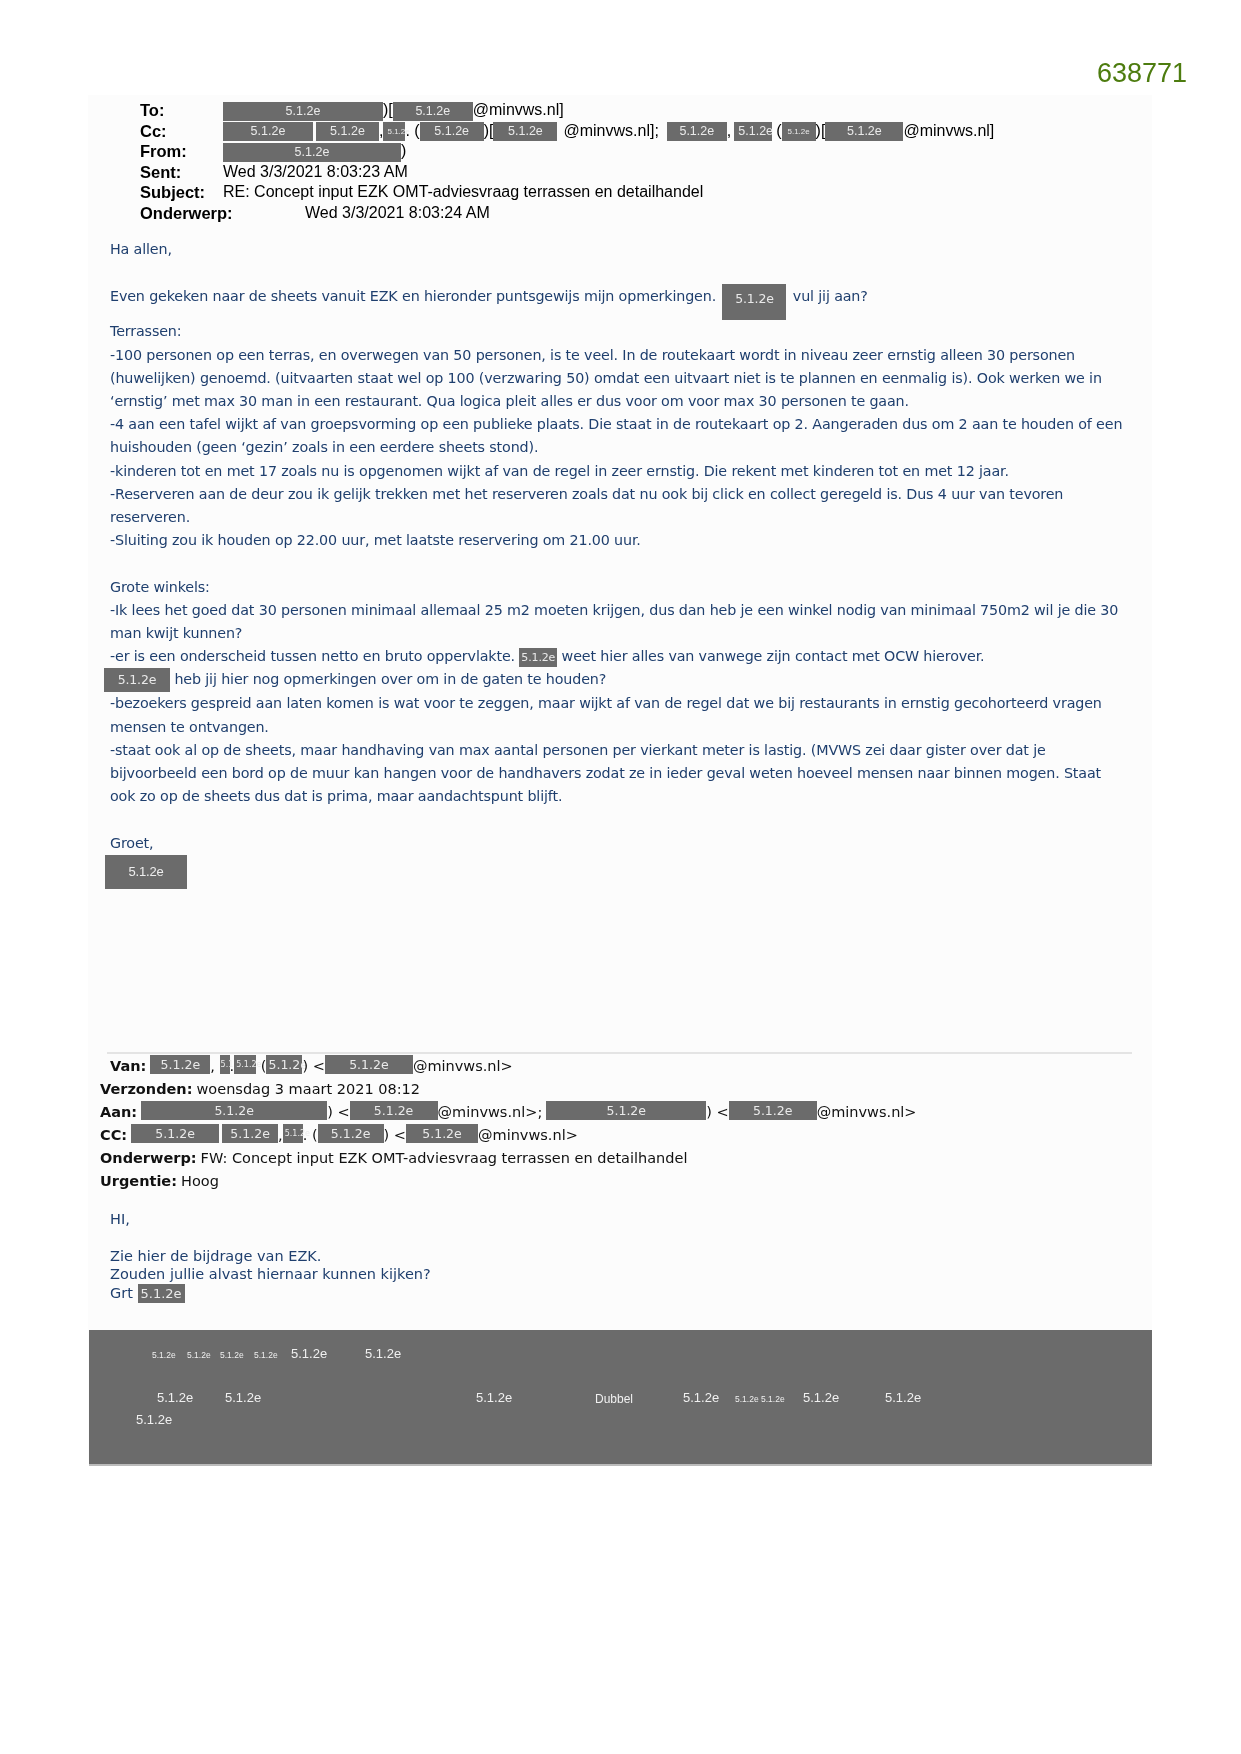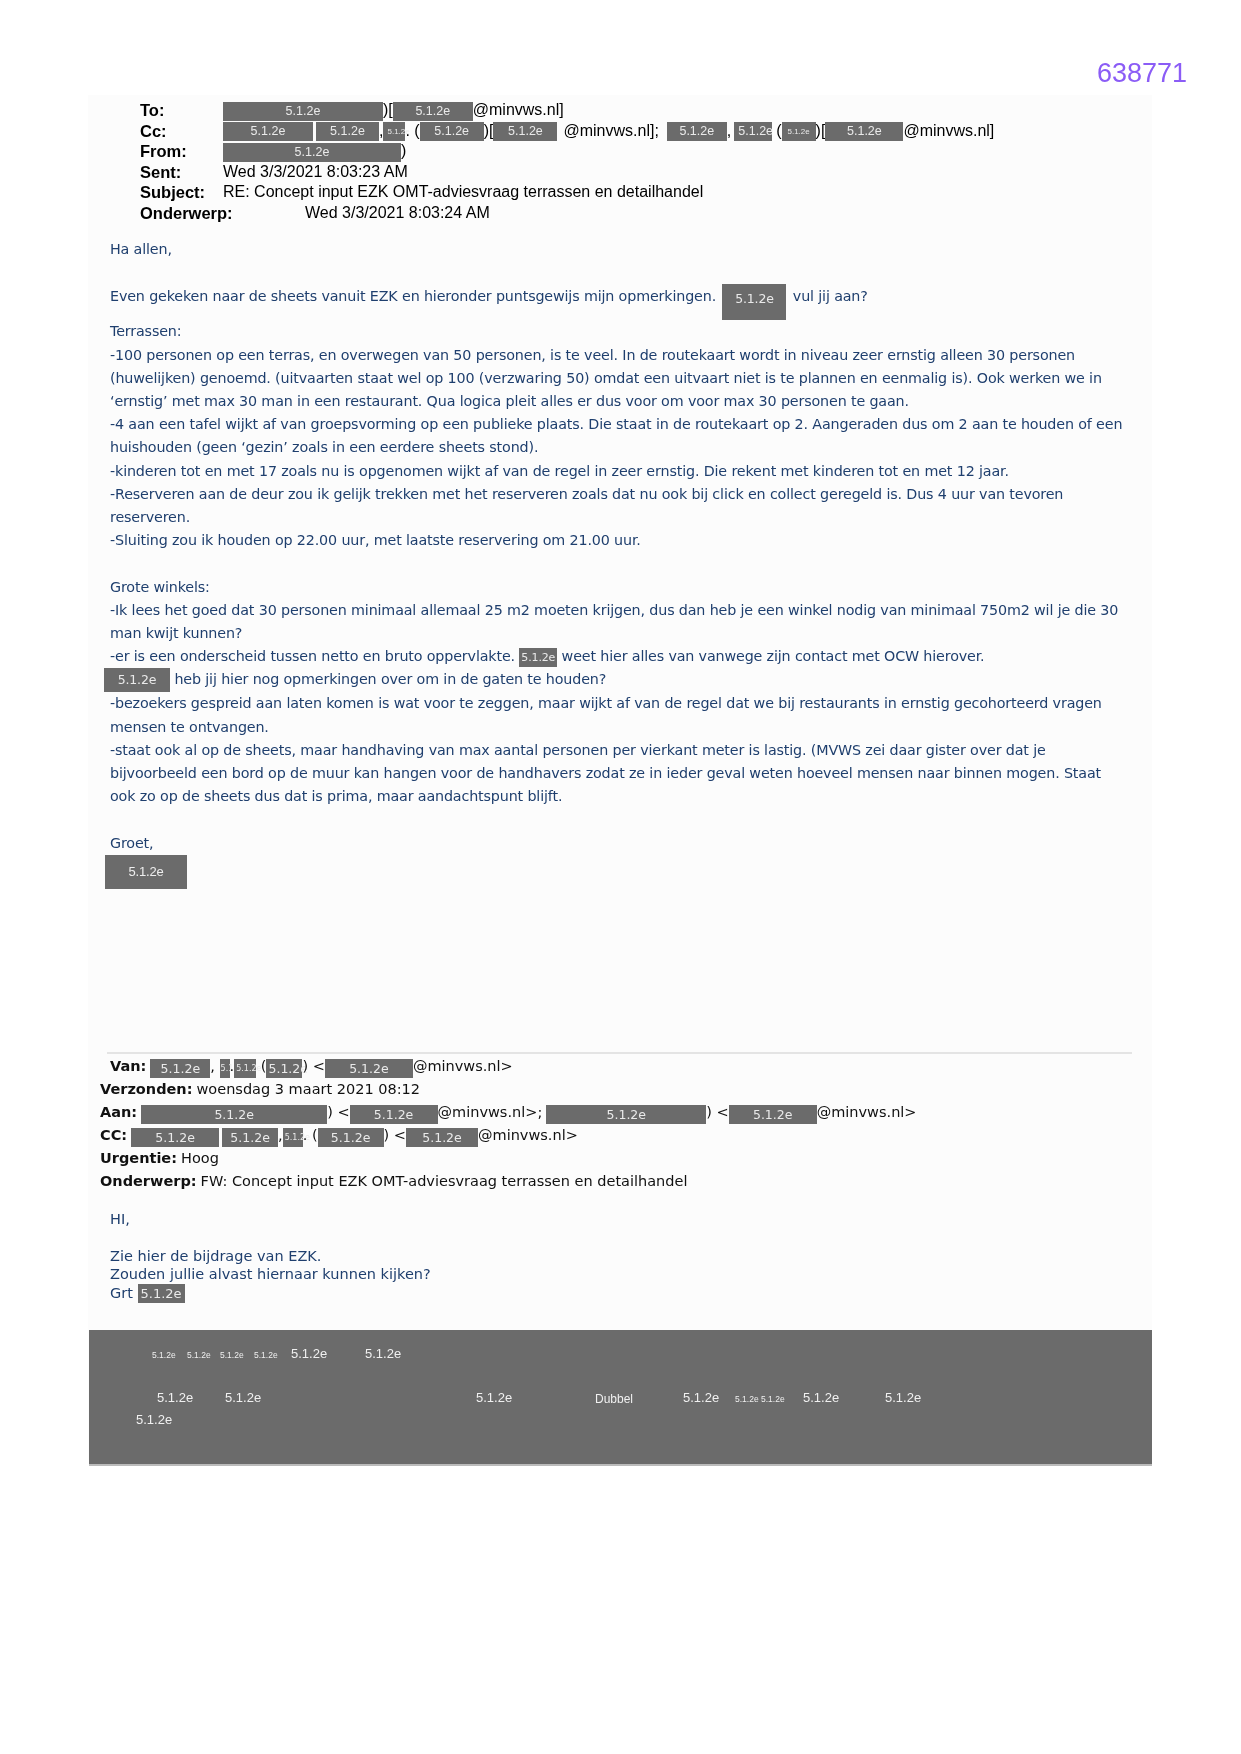--- a/index.html
+++ b/index.html
@@ -1,30 +1,30 @@
 <!DOCTYPE html>
 <html><head>
   <meta charset="utf-8">
   <style>
     html, body { margin: 0; padding: 0; background: #ffffff; }
     body { width: 1241px; height: 1754px; position: relative; overflow: hidden; font-family: "Liberation Sans", sans-serif; color: #000; }
-    .doc-number { position: absolute; left: 1097px; top: 58px; font-size: 27px; font-family: "Liberation Sans", sans-serif; color: #8b5cf6; }
+    .doc-number { position: absolute; left: 1097px; top: 58px; font-size: 27px; font-family: "Liberation Sans", sans-serif; color: #4d7c0f; }
     .page-bg { position: absolute; left: 88px; top: 95px; width: 1064px; height: 1365px; background: #fcfcfc; }
     .hdr { position: absolute; left: 100px; top: 100px; font-size: 16px; line-height: 20.5px; }
     .hdr-row { display: flex; white-space: nowrap; align-items: flex-end; height: 20.5px; margin-left: 40px; }
     .hdr-label { font-weight: bold; width: 83px; font-size: 16.5px; }
     .red { display: inline-block; background: #6b6b6b; color: #eaeaea; font-size: 12.5px; line-height: 19px; text-align: center; padding: 0 4px; vertical-align: middle; }
     .red.sm { font-size: 8px; }
     .body-text { position: absolute; left: 110px; top: 238px; width: 1020px; font-family: "DejaVu Sans", sans-serif; font-size: 14.3px; line-height: 23.2px; color: #1f3f6e; letter-spacing: -0.15px; }
     .body-text p { margin: 0; }
     .blank { height: 23.2px; }
     .sig-box { display: inline-block; background: #6b6b6b; color: #eee; font-family: "Liberation Sans", sans-serif; font-size: 13px; width: 82px; height: 34px; line-height: 34px; text-align: center; margin-left: -5px; }
     .divider { position: absolute; left: 107px; top: 1052px; width: 1025px; height: 2px; background: #e4e4e4; }
     .fw-hdr { position: absolute; left: 100px; top: 1055px; font-family: "DejaVu Sans", sans-serif; font-size: 14.5px; line-height: 23px; color: #111; }
-    .fw-row { white-space: nowrap; height: 23px; display: flex; align-items: flex-end; }
+    .fw-row { white-space: nowrap; height: 23px; display: flex; align-items: flex-start; }
     .fw-row b { margin-right: 4px; }
     .fw-body { position: absolute; left: 110px; top: 1210px; font-family: "DejaVu Sans", sans-serif; font-size: 14.5px; line-height: 18.5px; color: #1f3f6e; }
     .fw-body p { margin: 0; }
     .grey-block { position: absolute; left: 89px; top: 1330px; width: 1063px; height: 134px; background: #6b6b6b; border-bottom: 2px solid #bbb; }
     .gb-item { position: absolute; color: #f0f0f0; font-size: 13px; white-space: nowrap; }
     .gb-item.sm { font-size: 8.5px; }
   </style>
 </head>
 <body>
 
@@ -148,26 +148,26 @@
     <span class="red" style="width:48px; margin-left:3px;">5.1.2e</span>
     <span>,</span>
     <span class="red sm" style="width:16px; padding:0 2px;">5.1.2e</span>
     <span>. (</span>
     <span class="red" style="width:58px;">5.1.2e</span>
     <span>) &lt;</span>
     <span class="red" style="width:64px;">5.1.2e</span>
     <span>@minvws.nl&gt;</span>
   </div>
   <div class="fw-row">
+    <b>Onderwerp:</b>
+    <span>FW: Concept input EZK OMT-adviesvraag terrassen en detailhandel</span>
+  </div>
+  <div class="fw-row">
     <b>Urgentie:</b>
     <span>Hoog</span>
-  </div>
-  <div class="fw-row">
-    <b>Onderwerp:</b>
-    <span>FW: Concept input EZK OMT-adviesvraag terrassen en detailhandel</span>
   </div>
 </div>
 
 <div class="fw-body">
   <p>HI,</p>
   <div style="height:18px;"></div>
   <p>Zie hier de bijdrage van EZK.</p>
   <p>Zouden jullie alvast hiernaar kunnen kijken?</p>
   <p>
     <span>Grt</span>

